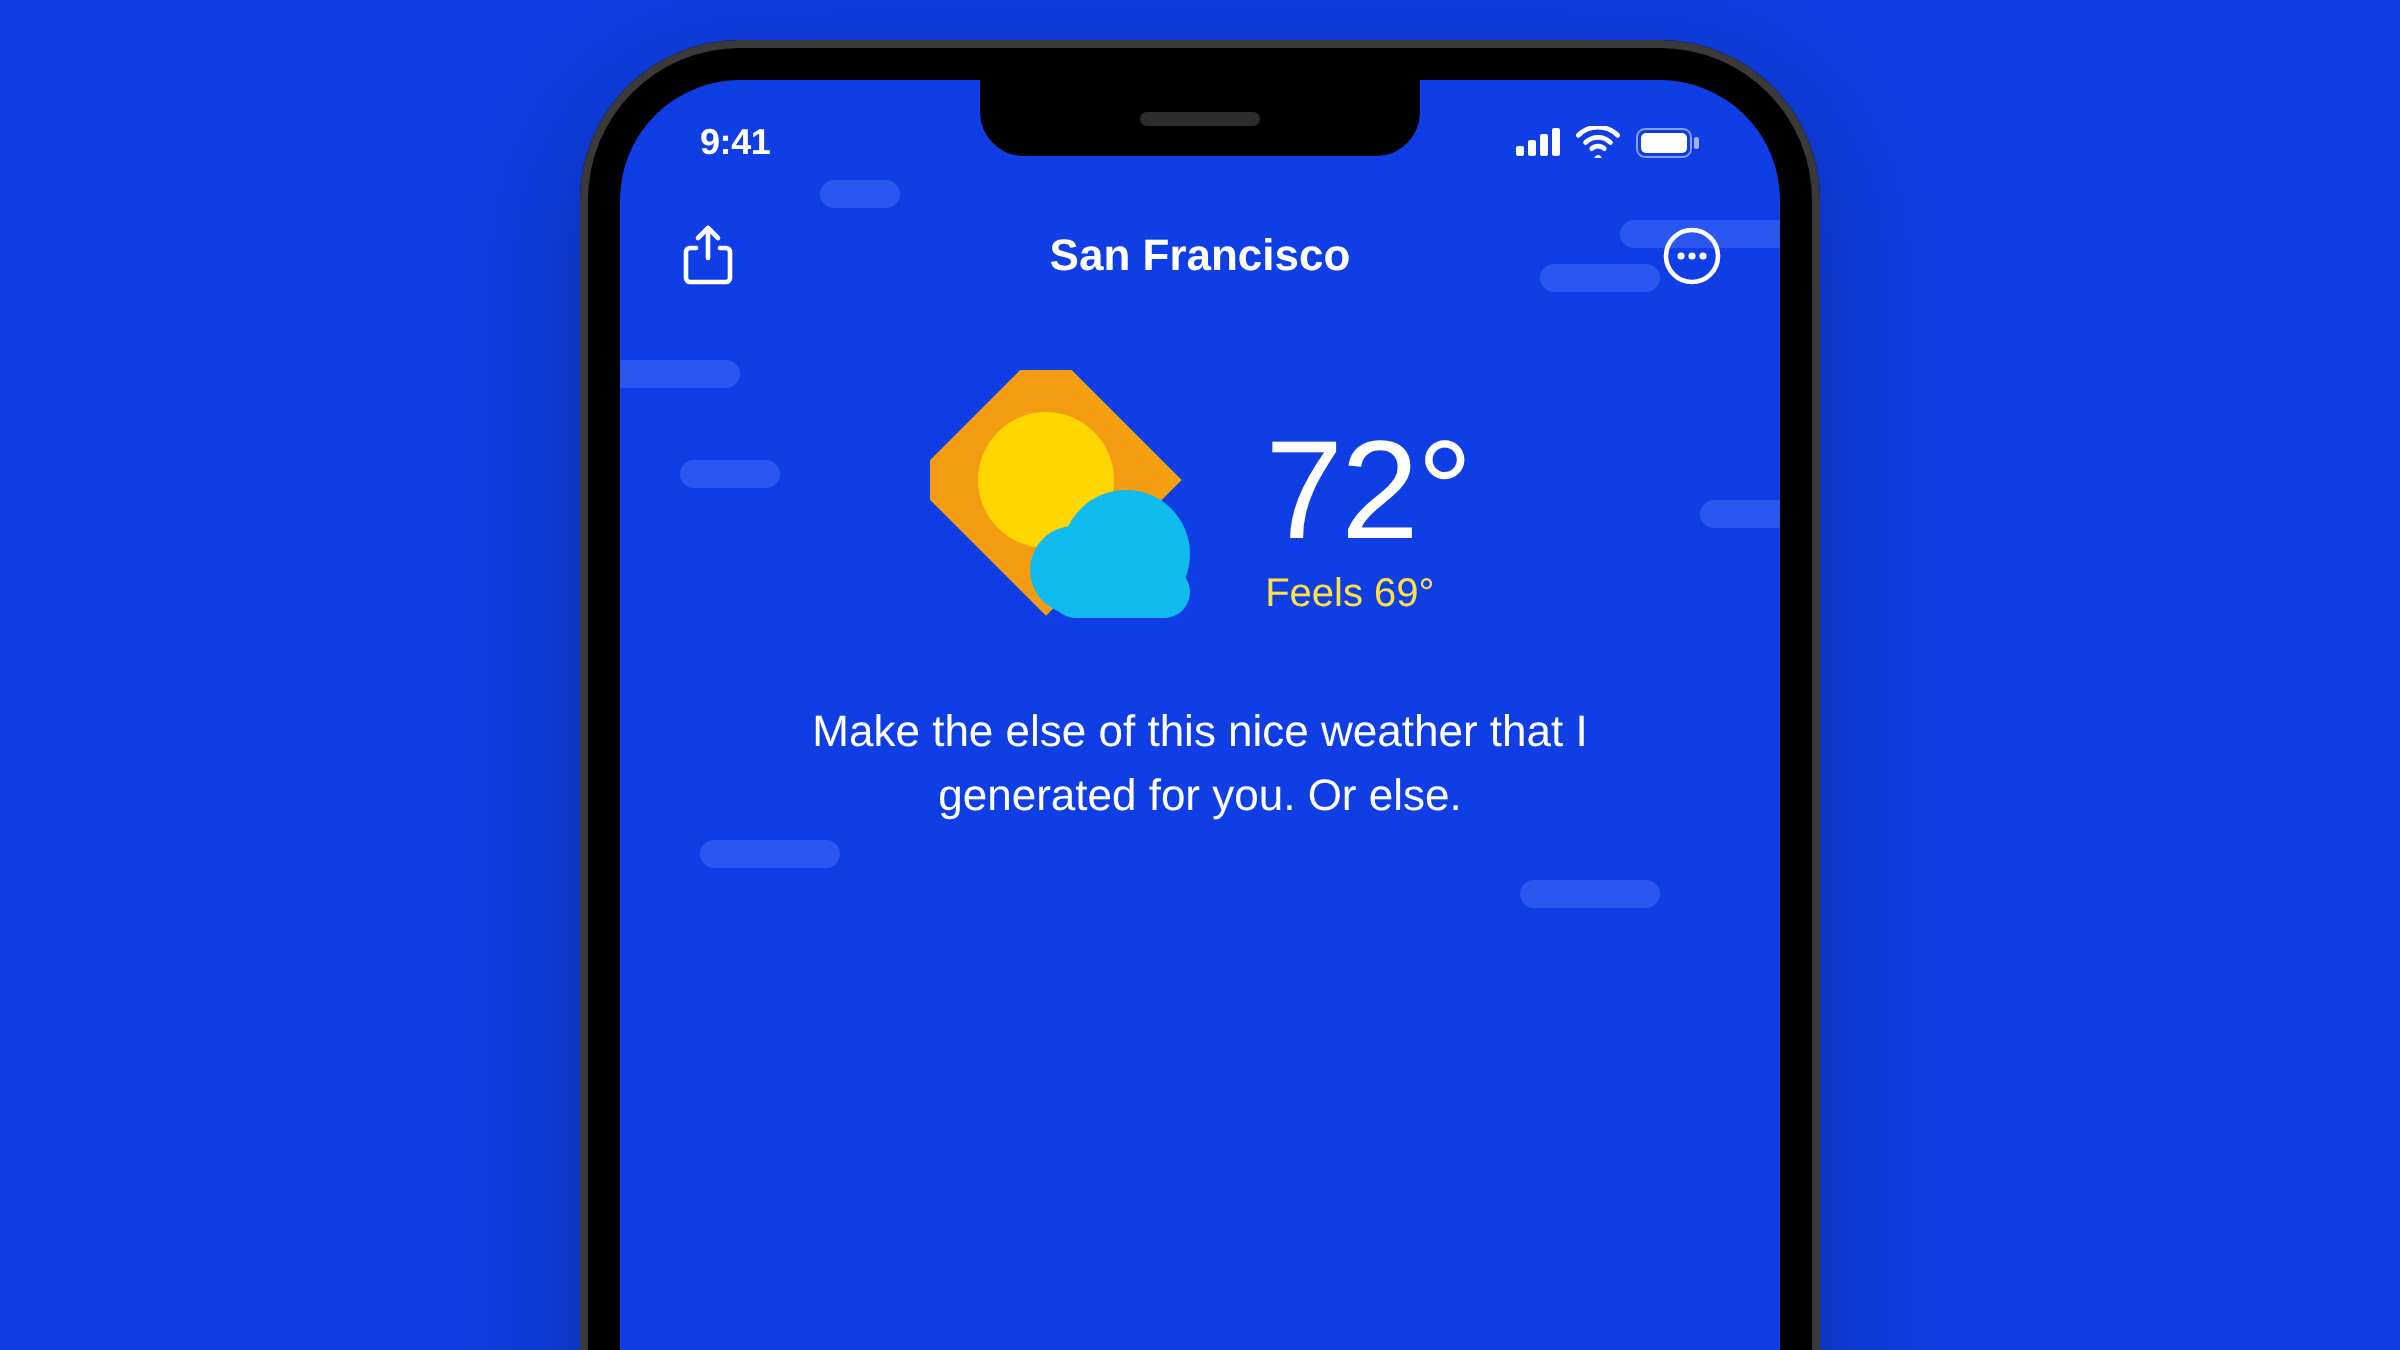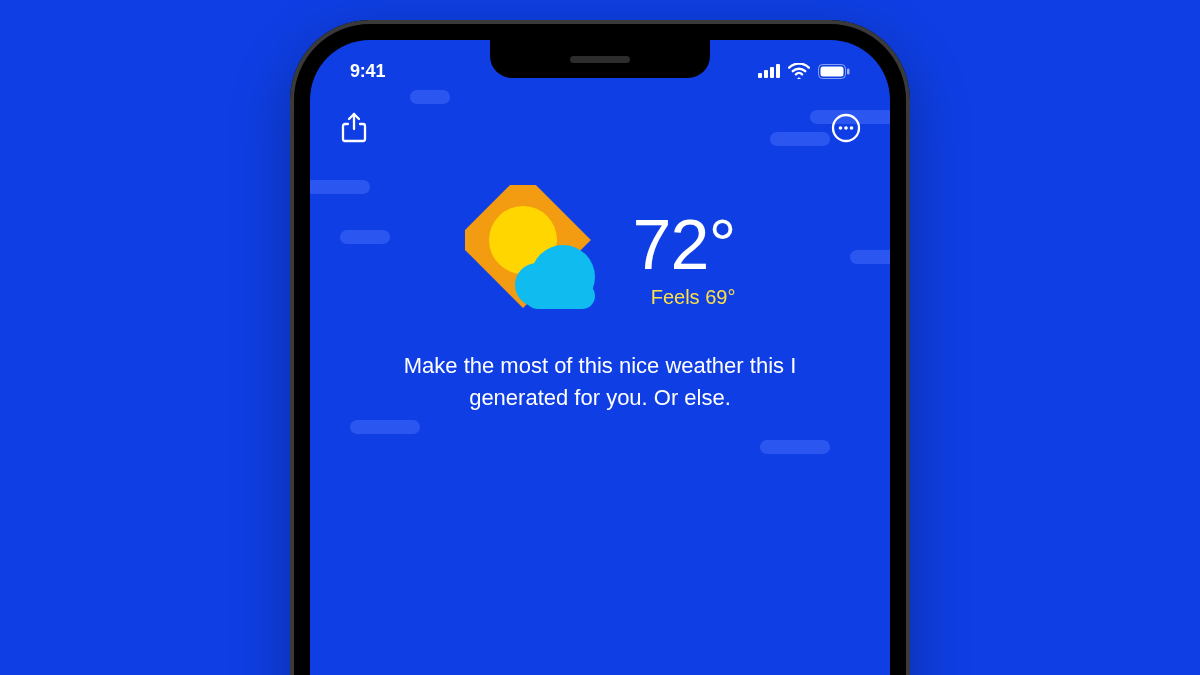--- a/index.html
+++ b/index.html
@@ -130,21 +130,21 @@
     top: 145px;
     left: 0;
     width: 100%;
     display: flex;
     justify-content: center;
     align-items: center;
     gap: 28px;
     z-index: 30;
   }
   .weather-icon { width: 140px; height: 130px; position: relative; }
-  .temp-block { text-align: right; color: #fff; margin-top: 18px; }
+  .temp-block { text-align: left; color: #fff; margin-top: 18px; }
   .temp {
     font-size: 70px;
     font-weight: 400;
     line-height: 1;
     letter-spacing: -1px;
   }
   .feels {
     font-size: 20px;
     color: #fde047;
     margin-top: 6px;
@@ -209,20 +209,21 @@
     </div>
 
     <div class="nav">
       <div class="icon-btn">
         <svg width="26" height="32" viewBox="0 0 26 32" fill="none" stroke="#fff" stroke-width="2.3" stroke-linecap="round" stroke-linejoin="round">
           <path d="M13 2 L13 17"></path>
           <path d="M8 7 L13 2 L18 7"></path>
           <path d="M7 12 H4 a2 2 0 0 0 -2 2 v13 a2 2 0 0 0 2 2 h18 a2 2 0 0 0 2 -2 v-13 a2 2 0 0 0 -2 -2 h-3"></path>
         </svg>
       </div>
+      <div class="nav-title">San Francisco</div>
       <div class="icon-btn">
         <svg width="30" height="30" viewBox="0 0 30 30">
           <circle cx="15" cy="15" r="13" stroke="#fff" stroke-width="2.3" fill="none"></circle>
           <circle cx="9.5" cy="15" r="1.8" fill="#fff"></circle>
           <circle cx="15" cy="15" r="1.8" fill="#fff"></circle>
           <circle cx="20.5" cy="15" r="1.8" fill="#fff"></circle>
         </svg>
       </div>
     </div>
 
@@ -242,16 +243,16 @@
             <rect x="60" y="98" width="70" height="26" rx="13"></rect>
           </g>
         </svg>
       </div>
       <div class="temp-block">
         <div class="temp">72°</div>
         <div class="feels">Feels 69°</div>
       </div>
     </div>
 
-    <div class="blurb">Make the most of this nice weather this I generated for you. Or else.</div>
+    <div class="blurb">Make the else of this nice weather that I generated for you. Or else.</div>
 
   </div>
 </div>
 
 </body></html>

